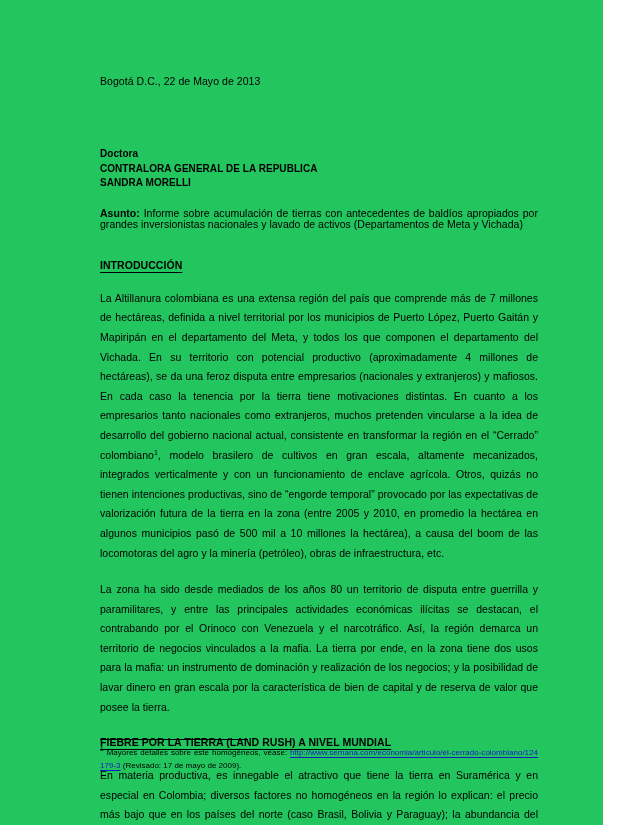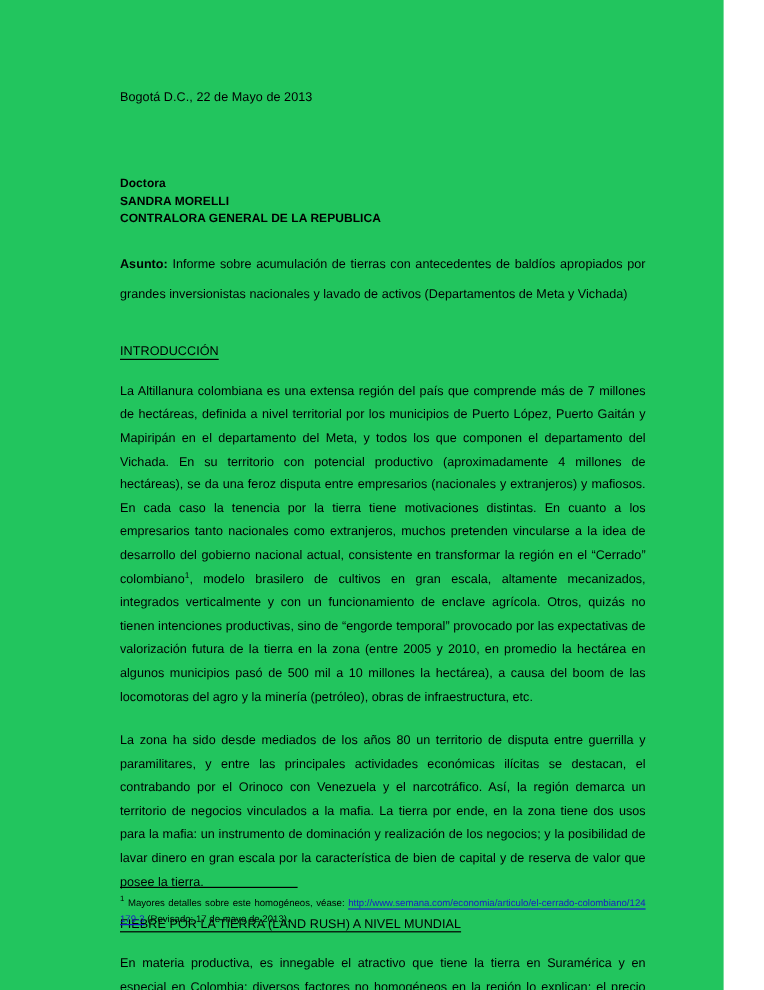--- a/index.html
+++ b/index.html
@@ -36,29 +36,29 @@
     margin-top: 59px;
     font-weight: bold;
     font-size: 10px;
     line-height: 14.6px;
     letter-spacing: 0.05px;
   }
   .addressee div { white-space: nowrap; }
   .subject {
     margin-top: 17px;
     font-size: 10.5px;
-    line-height: 25px;
+    line-height: 11px;
     text-align: justify;
     letter-spacing: 0.02px;
   }
   .subject .lead { font-weight: bold; }
   .section-heading {
     margin-top: 28px;
     font-size: 10.5px;
-    font-weight: normal;
+    font-weight: bold;
     line-height: 14px;
     text-decoration: underline;
     text-underline-offset: 2.5px;
     display: inline-block;
     letter-spacing: 0.05px;
   }
   .heading-wrap { line-height: 0; }
   p.body-text {
     margin: 0;
     margin-top: 17px;
@@ -109,22 +109,22 @@
 <body>
 
 <div class="page">
 
   <div class="content">
 
     <div class="date-line">Bogotá D.C., 22 de Mayo de 2013</div>
 
     <div class="addressee">
       <div>Doctora</div>
+      <div>CONTRALORA GENERAL DE LA REPUBLICA</div>
       <div>SANDRA MORELLI</div>
-      <div>CONTRALORA GENERAL DE LA REPUBLICA</div>
     </div>
 
     <div class="subject"><span class="lead">Asunto:</span><span> Informe sobre acumulación de tierras con antecedentes de baldíos apropiados por grandes inversionistas nacionales y lavado de activos (Departamentos de Meta y Vichada)</span></div>
 
     <div class="heading-wrap">
       <span class="section-heading">INTRODUCCIÓN</span>
     </div>
 
     <p class="body-text"><span>La Altillanura colombiana es una extensa región del país que comprende más de 7 millones de hectáreas, definida a nivel territorial por los municipios de Puerto López, Puerto Gaitán y Mapiripán en el departamento del Meta, y todos los que componen el departamento del Vichada. En  su territorio con potencial productivo (aproximadamente 4 millones de hectáreas), se da una feroz disputa entre empresarios (nacionales y extranjeros) y mafiosos. En cada caso la tenencia por la tierra tiene motivaciones distintas. En cuanto a los empresarios tanto nacionales como extranjeros, muchos pretenden vincularse a la idea de desarrollo del gobierno nacional actual, consistente en transformar la región en el “Cerrado” colombiano</span><sup class="fn-ref">1</sup><span>, modelo brasilero de cultivos en gran escala, altamente mecanizados, integrados verticalmente y con un funcionamiento de enclave agrícola. Otros, quizás no tienen intenciones productivas, sino de “engorde temporal” provocado por las expectativas de valorización futura de la tierra en la zona (entre 2005 y 2010, en promedio la hectárea en algunos municipios pasó de 500 mil a 10 millones la hectárea), a causa del boom de las locomotoras del agro y la minería (petróleo), obras de infraestructura, etc.</span></p>
 
@@ -133,16 +133,16 @@
     <div class="heading-wrap" style="margin-top:18px;">
       <span class="section-heading" style="margin-top:0;">FIEBRE POR LA TIERRA (LAND RUSH) A NIVEL MUNDIAL</span>
     </div>
 
     <p class="body-text">En materia productiva, es innegable el atractivo que tiene la tierra en Suramérica y en especial en Colombia; diversos factores no homogéneos en la región lo explican: el precio más bajo que en los países del norte (caso Brasil, Bolivia y Paraguay); la abundancia del factor; y la productividad por hectárea. Se pensaría que la garantía de los derechos de propiedad podría ser otro aspecto de consideración para el inversionista, pero curiosamente no es así. Según el FMI,</p>
 
   </div>
 
   <div class="footnote-area">
     <div class="fn-rule"></div>
-    <div class="footnote"><span class="fn-num">1</span><span>Mayores  detalles  sobre  este  homogéneos,  véase:  </span><span class="link">http://www.semana.com/economia/articulo/el-cerrado-colombiano/124179-3</span><span> (Revisado: 17 de mayo de 2013).</span></div>
+    <div class="footnote"><span class="fn-num">1</span><span>Mayores  detalles  sobre  este  homogéneos,  véase:  </span><span class="link">http://www.semana.com/economia/articulo/el-cerrado-colombiano/124179-3</span><span> (Revisado: 17 de mayo de 2009).</span></div>
   </div>
 
 </div>
 
 </body></html>

